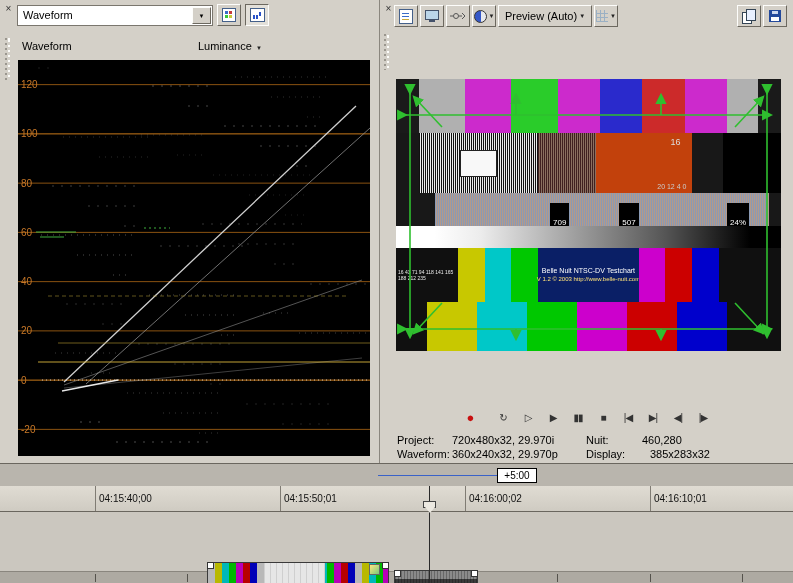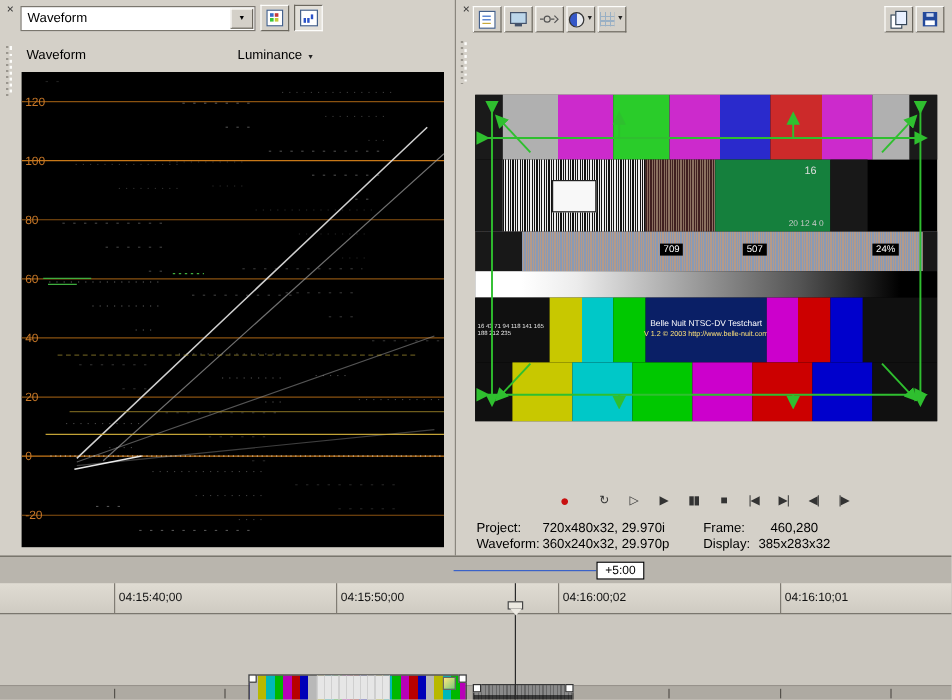--- a/index.html
+++ b/index.html
@@ -55,21 +55,21 @@
   .save-icon::after{content:"";position:absolute;left:2px;bottom:1px;width:8px;height:4px;background:#fff}
   #video-area{position:absolute;left:16px;top:79px;width:385px;height:272px;background:#000}
   #chart{position:absolute;inset:0;display:flex;flex-direction:column}
   .cr{display:flex;position:relative}
   .r1{height:20%}.r2{height:22%}.r3{height:12%}.r4{height:8%}.r5{height:20%}.r6{height:18%}
   .band-col{height:100%;position:relative}
   .bw-stripes{background:repeating-linear-gradient(90deg,#111 0 1px,#ececec 1px 2px)}
   .dk-stripes{background:repeating-linear-gradient(90deg,#402020 0 1px,#8a7060 1px 2px)}
   .r3{background:repeating-linear-gradient(90deg,#b49a8a 0 1px,#8a9ab4 1px 2px)}
   .r4{background:linear-gradient(90deg,#fff 0 10%,#ececec 22%,#555 70%,#000 92%)}
-  .chip{position:absolute;top:30%;background:#000;color:#fff;font-size:8px;line-height:10px;padding:0 3px}
+  .chip{position:absolute;top:30%;background:#000;color:#fff;font-size:8px;line-height:10px;padding:15px 3px}
   .tinytxt{position:absolute;color:#e8e8e8;font-size:5px;line-height:6px}
   .title-col{display:flex;flex-direction:column;align-items:center;justify-content:center;color:#fff;text-align:center}
   .title-col .t1{font-size:7px;line-height:9px;white-space:nowrap}
   .title-col .t2{font-size:6px;line-height:8px;color:#ffe27a;white-space:nowrap}
   #overlay{position:absolute;inset:0}
   #transport{position:absolute;left:0;right:0;top:406px;height:22px;display:flex;align-items:center;justify-content:center;gap:3px}
   .trbtn{min-width:22px;height:18px;display:flex;align-items:center;justify-content:center;
          font-size:10px;color:#333;letter-spacing:-1px}
   .trbtn.record{color:#c81010;font-size:13px;margin-right:8px}
   .status-lbl,.status-val{position:absolute;font-size:11px}
@@ -225,20 +225,24 @@
         <line x1="0" y1="5" x2="3" y2="5" stroke="#555"></line>
         <circle cx="6" cy="5" r="2.5" fill="none" stroke="#555"></circle>
         <line x1="9" y1="5" x2="12" y2="5" stroke="#555"></line>
         <path d="M12 2 L15 5 L12 8" fill="none" stroke="#555"></path>
       </svg>
     </div>
     <div class="tbtn">
       <span class="split-icon"></span>
       <span class="chev">▼</span>
     </div>
+    <div class="tbtn" style="padding:0 6px">
+      <span>Preview (Auto)</span>
+      <span class="chev">▼</span>
+    </div>
     <div class="tbtn">
       <span class="grid-icon"></span>
       <span class="chev">▼</span>
     </div>
     <div class="tbtn" style="margin-left:auto">
         <span class="copy-icon"></span>
       </div>
     <div class="tbtn">
         <span class="save-icon"></span>
       </div>
@@ -257,21 +261,21 @@
           <div class="band-col" style="width: 11%; background: rgb(204, 42, 204);"></div>
           <div class="band-col" style="width: 8%; background: rgb(176, 176, 176);"></div>
           <div class="band-col" style="width: 6%; background: rgb(26, 26, 26);"></div>
         </div>
       <div class="cr r2">
         <div class="band-col" style="width:6%;background:#181818"></div>
         <div class="band-col bw-stripes" style="width:31%">
           <span style="position:absolute;left:34%;top:28%;width:30%;height:42%;background:#f8f8f8;border:1px solid #222"></span>
         </div>
         <div class="band-col dk-stripes" style="width:15%"></div>
-        <div class="band-col" style="width:25%;background:#15803d">
+        <div class="band-col" style="width:25%;background:#c2410c">
           <span style="position:absolute;top:4px;right:12px;font-size:9px;color:#ddd">16</span>
           <span style="position:absolute;bottom:3px;right:6px;font-size:7px;color:#ccc">20 12 4 0</span>
         </div>
         <div class="band-col" style="width:8%;background:#181818"></div>
       </div>
       <div class="cr r3">
         <span style="position:absolute;left:0;top:0;bottom:0;width:10%;background:#181818"></span>
         <span style="position:absolute;right:0;top:0;bottom:0;width:3%;background:#181818"></span>
         <span class="chip" style="left:40%">709</span>
         <span class="chip" style="left:58%">507</span>
@@ -336,36 +340,36 @@
       <div class="trbtn">▮▮</div>
       <div class="trbtn">■</div>
       <div class="trbtn">|◀</div>
       <div class="trbtn">▶|</div>
       <div class="trbtn">◀|</div>
       <div class="trbtn">|▶</div>
     </div>
 
   <span class="status-lbl" style="left:17px;top:434px">Project:</span>
   <span class="status-val" style="left:72px;top:434px">720x480x32, 29.970i</span>
-  <span class="status-lbl" style="left:206px;top:434px">Frame:</span>
+  <span class="status-lbl" style="left:206px;top:434px">Nuit:</span>
   <span class="status-val" style="left:262px;top:434px">460,280</span>
   <span class="status-lbl" style="left:17px;top:448px">Waveform:</span>
   <span class="status-val" style="left:72px;top:448px">360x240x32, 29.970p</span>
   <span class="status-lbl" style="left:206px;top:448px">Display:</span>
-  <span class="status-val" style="left:252px;top:448px">385x283x32</span>
+  <span class="status-val" style="left:270px;top:448px">385x283x32</span>
 </div>
 
 <div class="panel" id="timeline">
   <div id="tl-blueline"></div>
   <div id="tl-tooltip">+5:00</div>
   <div id="ruler">
       <div class="rtick" style="left: 95px;"></div>
       <span class="rlabel" style="left: 99px;">04:15:40;00</span>
       <div class="rtick" style="left: 280px;"></div>
-      <span class="rlabel" style="left: 284px;">04:15:50;00</span>
+      <span class="rlabel" style="left: 284px;">04:15:50;01</span>
       <div class="rtick" style="left: 465px;"></div>
       <span class="rlabel" style="left: 469px;">04:16:00;02</span>
       <div class="rtick" style="left: 650px;"></div>
       <span class="rlabel" style="left: 654px;">04:16:10;01</span>
     </div>
   <div id="track-row">
     <div class="clip" id="clip1">
       <div class="mid"></div>
       <span class="handle" style="left:-1px;top:-1px"></span>
       <span class="handle" style="right:-1px;top:-1px"></span>

